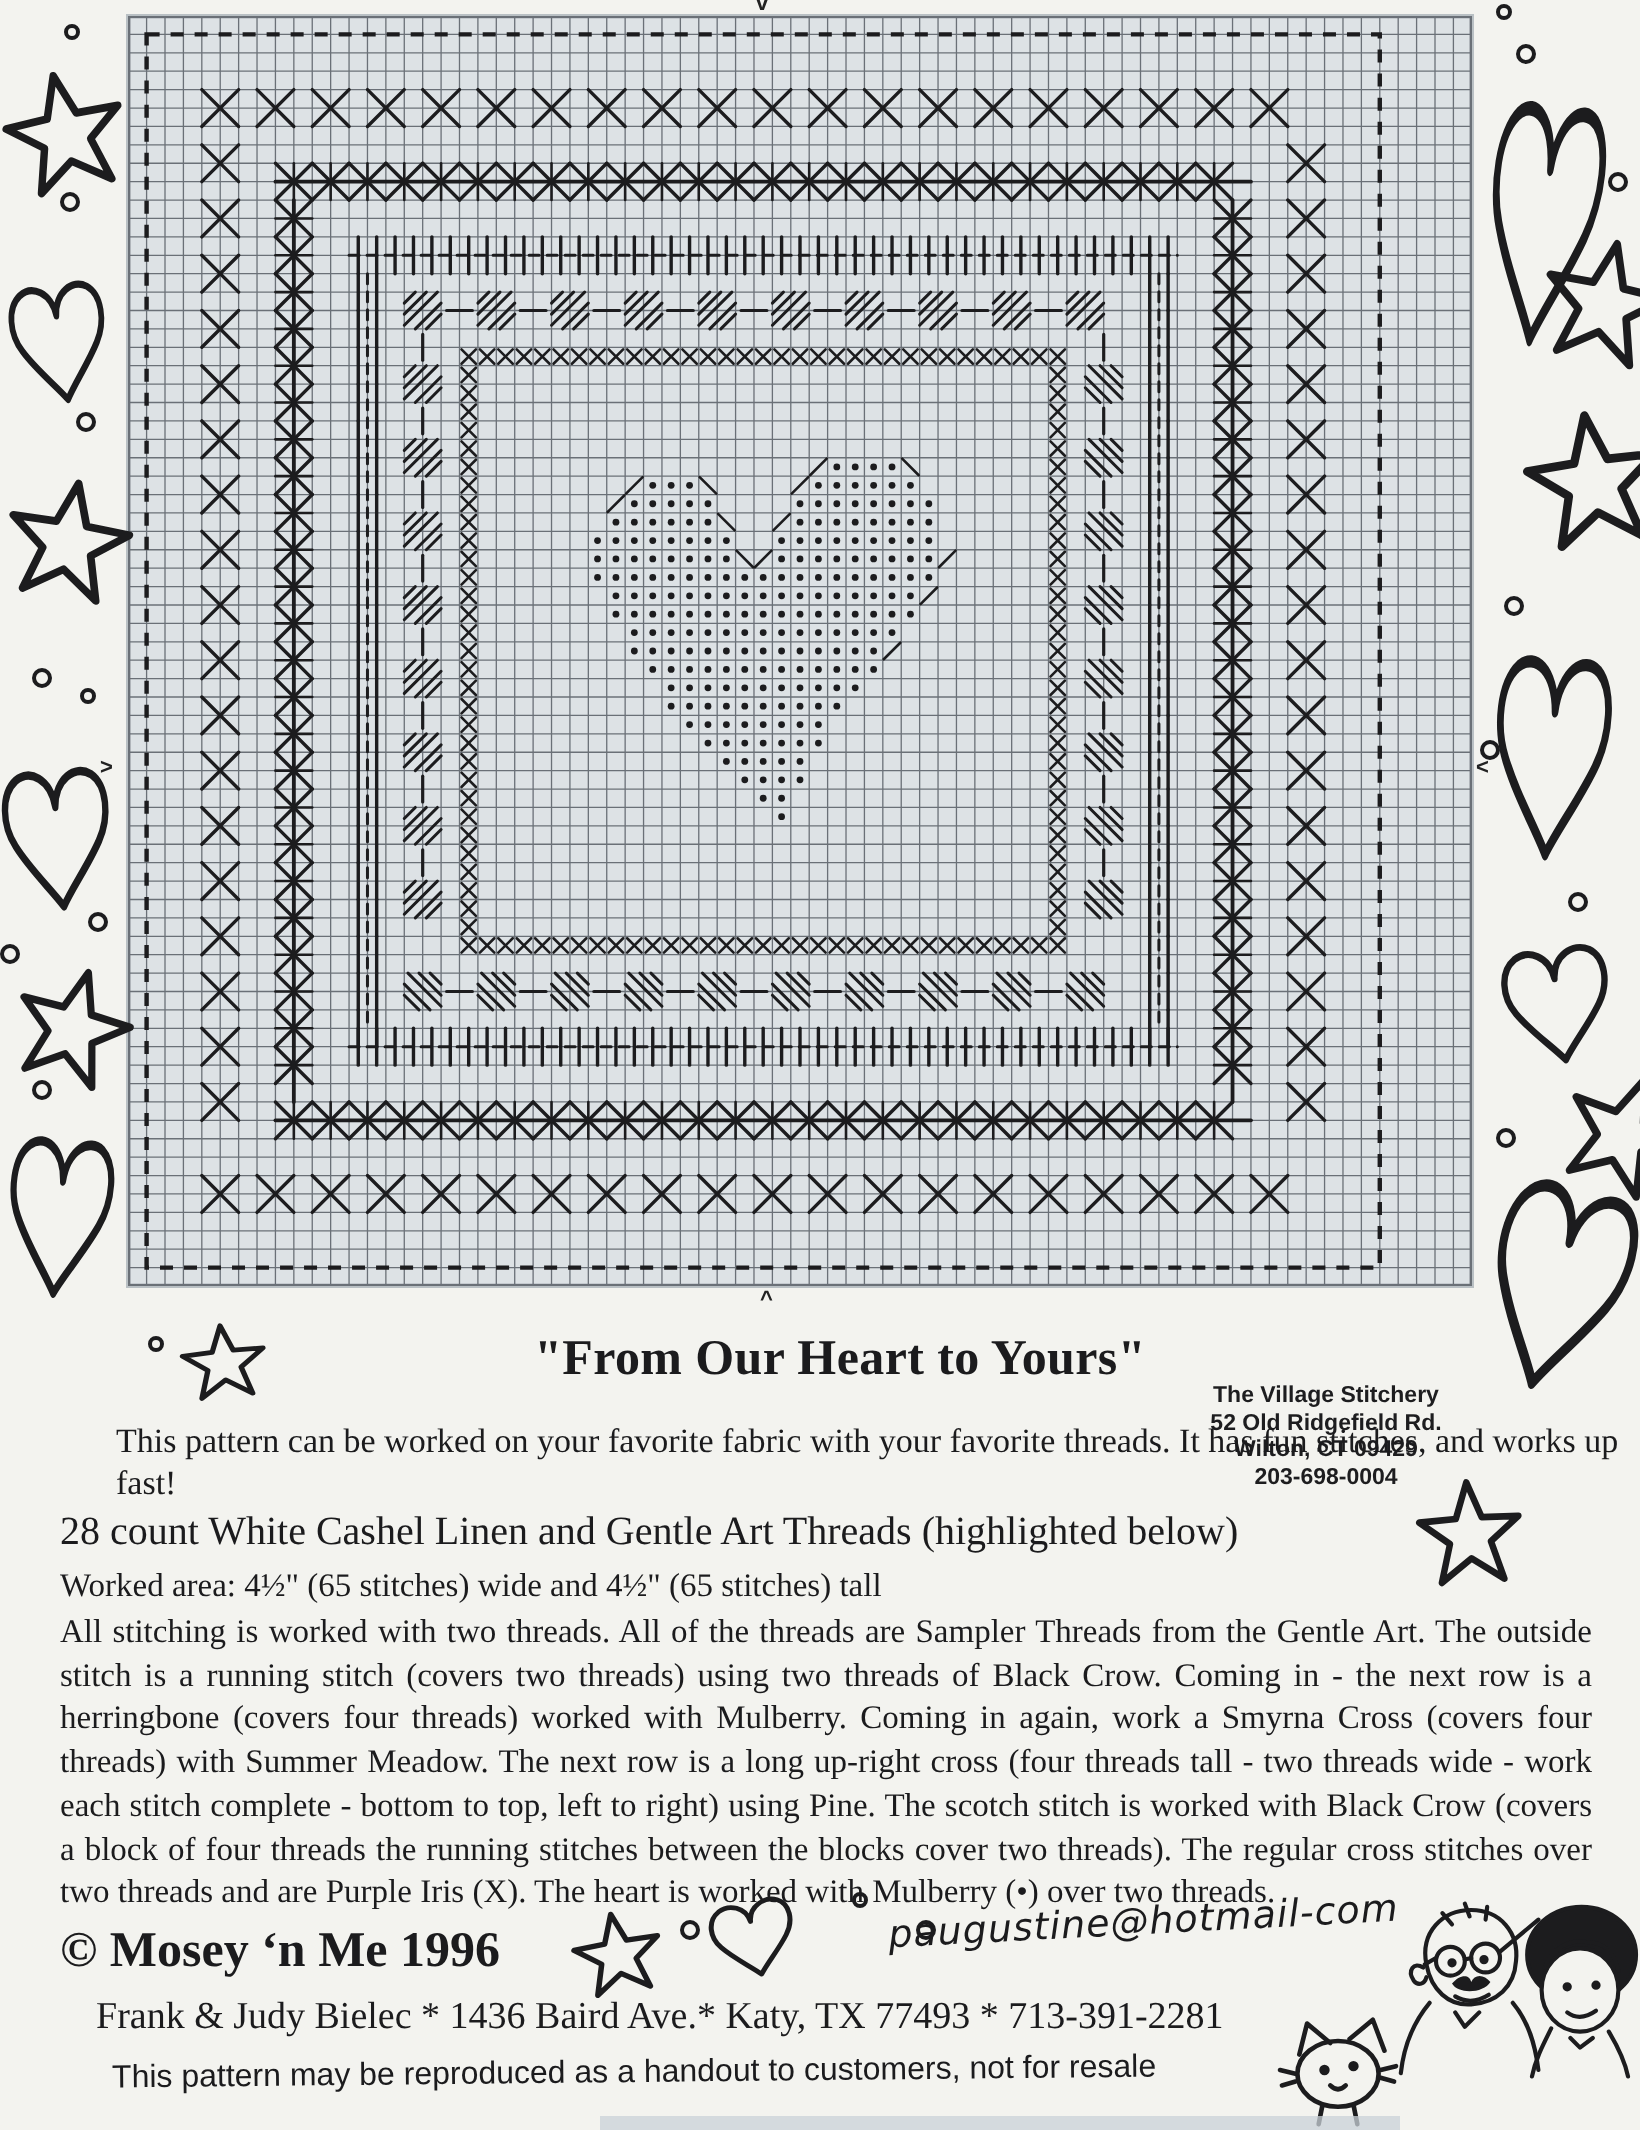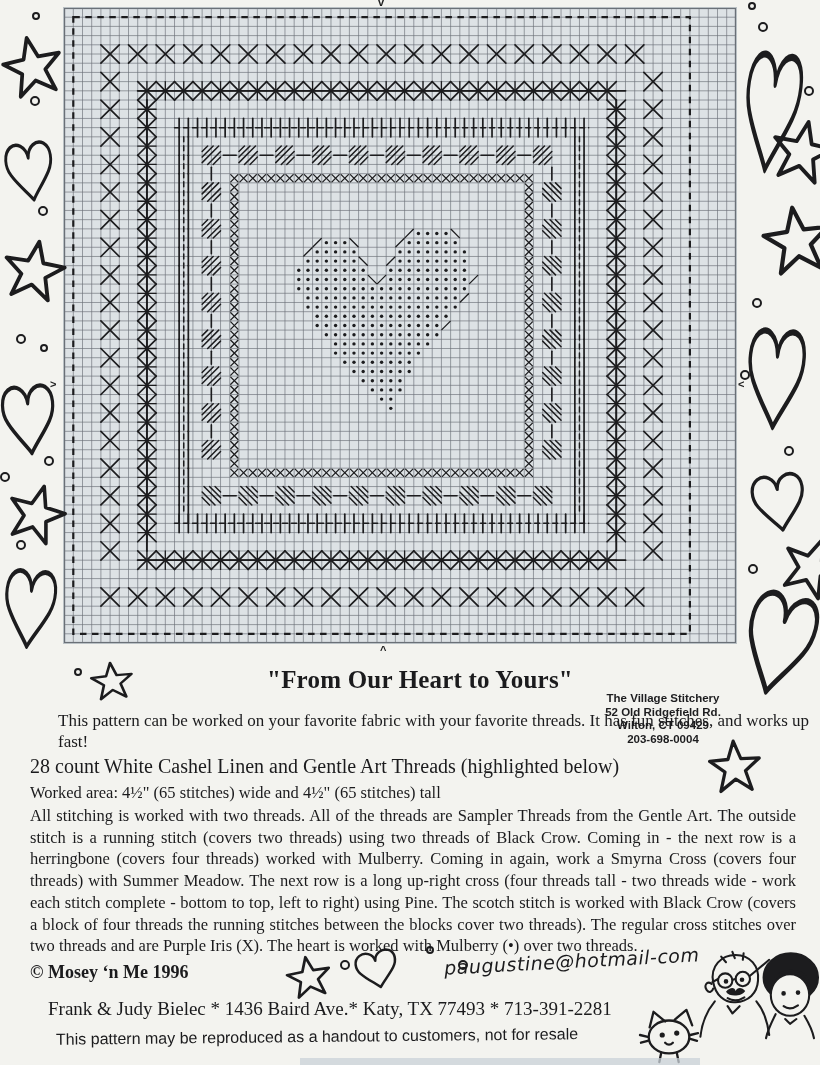--- a/index.html
+++ b/index.html
@@ -11,21 +11,21 @@
   #chart-svg { background:#dde2e5; display:block; box-shadow:0 0 0 1px #b9c0c4; }
   .marker { font-family:"Liberation Sans", sans-serif; font-size:11px; font-weight:bold; color:#222; }
   .shop-block { width:170px; text-align:center; font-family:"Liberation Sans", sans-serif;
                 font-weight:bold; font-size:11.5px; line-height:13.5px; color:#1d1d1f; }
   .title { width:360px; text-align:center; font-size:25px; font-weight:bold; letter-spacing:0.2px; }
   .body-text { font-size:17px; line-height:21px;margin-left:28px; }
   .materials-1 { font-size:20px; }
   .materials-2 { font-size:16.5px; }
   .instructions { width:766px; font-size:16.5px; line-height:21.7px; text-align:justify; }
   .instructions b { font-weight:normal; }
-  .copyright { font-size:18px; font-weight:bold; }
+  .copyright { font-size:25px; font-weight:bold; }
   .email { font-family:"DejaVu Sans", sans-serif; font-style:italic; font-size:19px;
            transform:rotate(-3deg); letter-spacing:0.5px; white-space:nowrap; }
   .address { font-size:19px; white-space:nowrap; }
   .notice { font-family:"Liberation Sans", sans-serif; font-size:16px;
             transform:rotate(-0.6deg); white-space:nowrap; }
   .doodle { position:absolute; overflow:visible; }
   .circle-doodle { position:absolute; border:2.5px solid #1c1c1e; border-radius:50%; background:transparent; }
   .scan-strip { background:#c9d2d8; opacity:0.75; }
 </style>
 </head>

